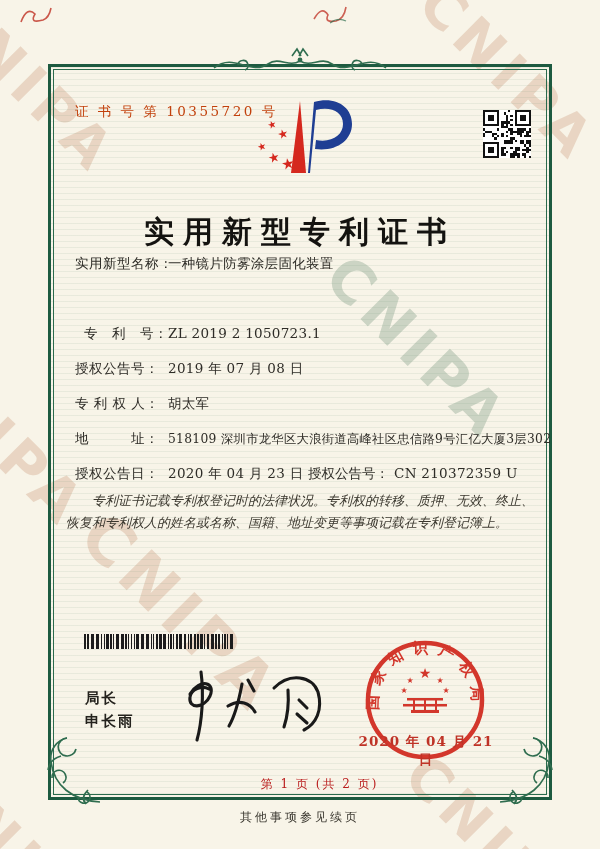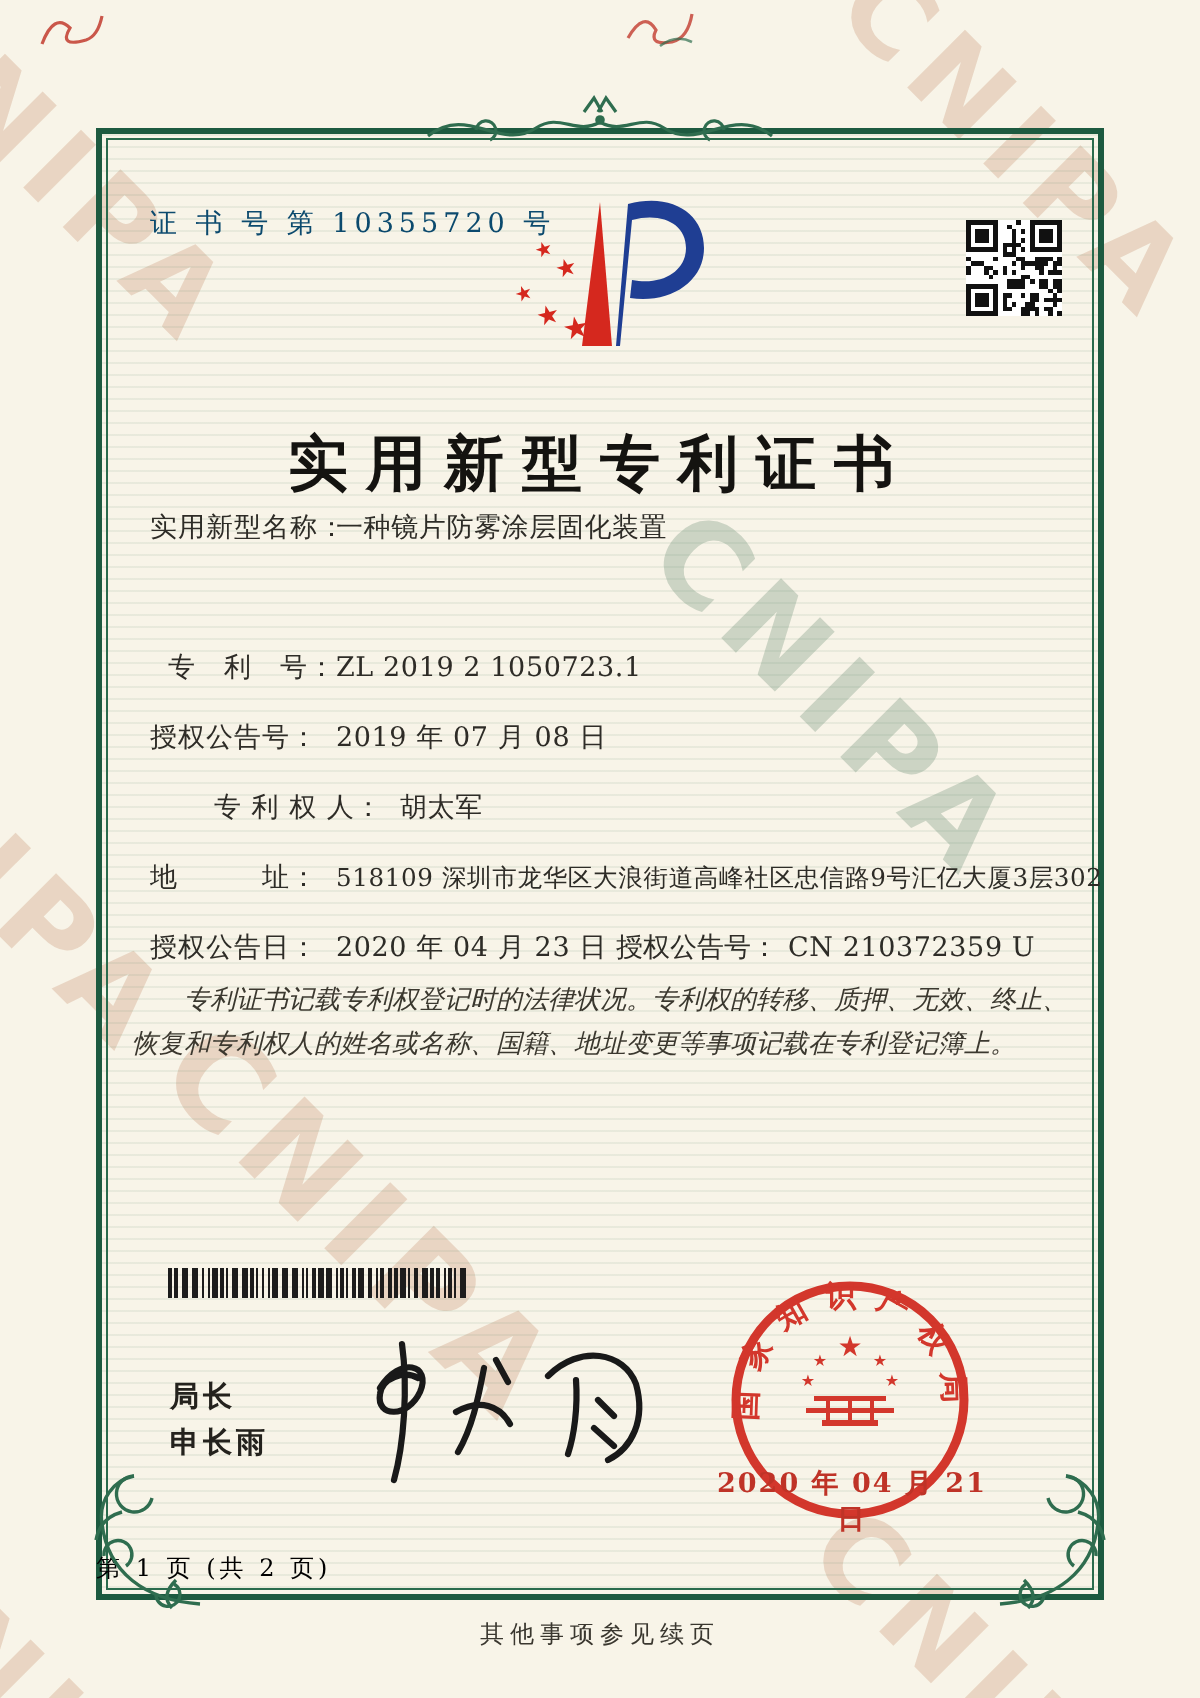--- a/index.html
+++ b/index.html
@@ -23,21 +23,21 @@
     position:absolute; z-index:2; left:48px; top:64px; width:504px; height:736px;
     border:3px solid #1d5a40; box-sizing:border-box;
     background:repeating-linear-gradient(180deg, rgba(96,140,110,0.10) 0 1px, transparent 1px 6px);
   }
   .frame-inner{
     position:absolute; left:2px; top:2px; right:2px; bottom:2px;
     border:1px solid #2a6b4d;
   }
   .content{position:absolute; z-index:3;}
   .cert-no{
-    left:75px; top:103px; font-size:13.5px; color:#0c4a6e; letter-spacing:2.5px; white-space:nowrap;
+    left:75px; top:103px; font-size:13.5px; color:#c2410c; letter-spacing:2.5px; white-space:nowrap;
   }
   .title{
     left:48px; top:180px; width:504px; text-align:center;
     font-size:30px; font-weight:bold; color:#141310; letter-spacing:9px; white-space:nowrap;margin-top:32px;
   }
   .frow{font-size:13.5px; color:#2e2c27; white-space:nowrap;}
   .frow .lab{display:inline-block; width:93px; letter-spacing:0.5px;}
   .frow .val{letter-spacing:0.3px;}
   .addr-val{font-size:12.3px; letter-spacing:-0.2px;}
   .grant2 .lab2{display:inline-block; width:86px;}
@@ -48,22 +48,22 @@
   .paras p{margin:0; text-indent:2em;}
   .signer{
     font-family:"DejaVu Sans","Liberation Sans",sans-serif;
     font-weight:600; font-size:14.5px; color:#24221d; letter-spacing:2px;
   }
   .seal-date{
     left:350px; top:733px; width:152px; text-align:center;
     font-size:13.5px; font-weight:bold; color:#bf3327; letter-spacing:1px; z-index:5;
   }
   .page-ind{
-    left:48px; top:776px; width:543px; text-align:left;
-    font-size:12px; color:#000000; letter-spacing:2px;
+    left:48px; top:776px; width:543px; text-align:center;
+    font-size:12px; color:#b91c1c; letter-spacing:2px;
   }
   .foot-note{
     left:0; top:809px; width:600px; text-align:center;
     font-size:12px; color:#3a372f; letter-spacing:3px;
   }
   .orn{position:absolute; z-index:4; pointer-events:none;}
   svg{display:block;}
 </style>
 </head>
 <body>
@@ -262,21 +262,21 @@
 
   <div class="content frow" style="position:absolute; left:75px; top:255px;">
     <span class="lab">实用新型名称：</span><span class="val">一种镜片防雾涂层固化装置</span>
   </div>
   <div class="content frow" style="position:absolute; left:75px; top:325px;text-align:right;">
     <span class="lab">专　利　号：</span><span class="val">ZL 2019 2 1050723.1</span>
   </div>
   <div class="content frow" style="position:absolute; left:75px; top:360px;">
     <span class="lab">授权公告号：</span><span class="val">2019 年 07 月 08 日</span>
   </div>
-  <div class="content frow" style="position:absolute; left:75px; top:395px;margin-left:32px;">
+  <div class="content frow" style="position:absolute; left:75px; top:395px;">
     <span class="lab">专 利 权 人：</span><span class="val">胡太军</span>
   </div>
   <div class="content frow" style="position:absolute; left:75px; top:430px;">
     <span class="lab">地　　　址：</span><span class="val addr-val">518109 深圳市龙华区大浪街道高峰社区忠信路9号汇亿大厦3层302</span>
   </div>
   <div class="content frow" style="position:absolute; left:75px; top:465px;">
     <span class="lab">授权公告日：</span><span class="val">2020 年 04 月 23 日</span>
   </div>
   <div class="content frow grant2" style="position:absolute; left:308px; top:465px;">
     <span class="lab2">授权公告号：</span><span class="val">CN 210372359 U</span>

